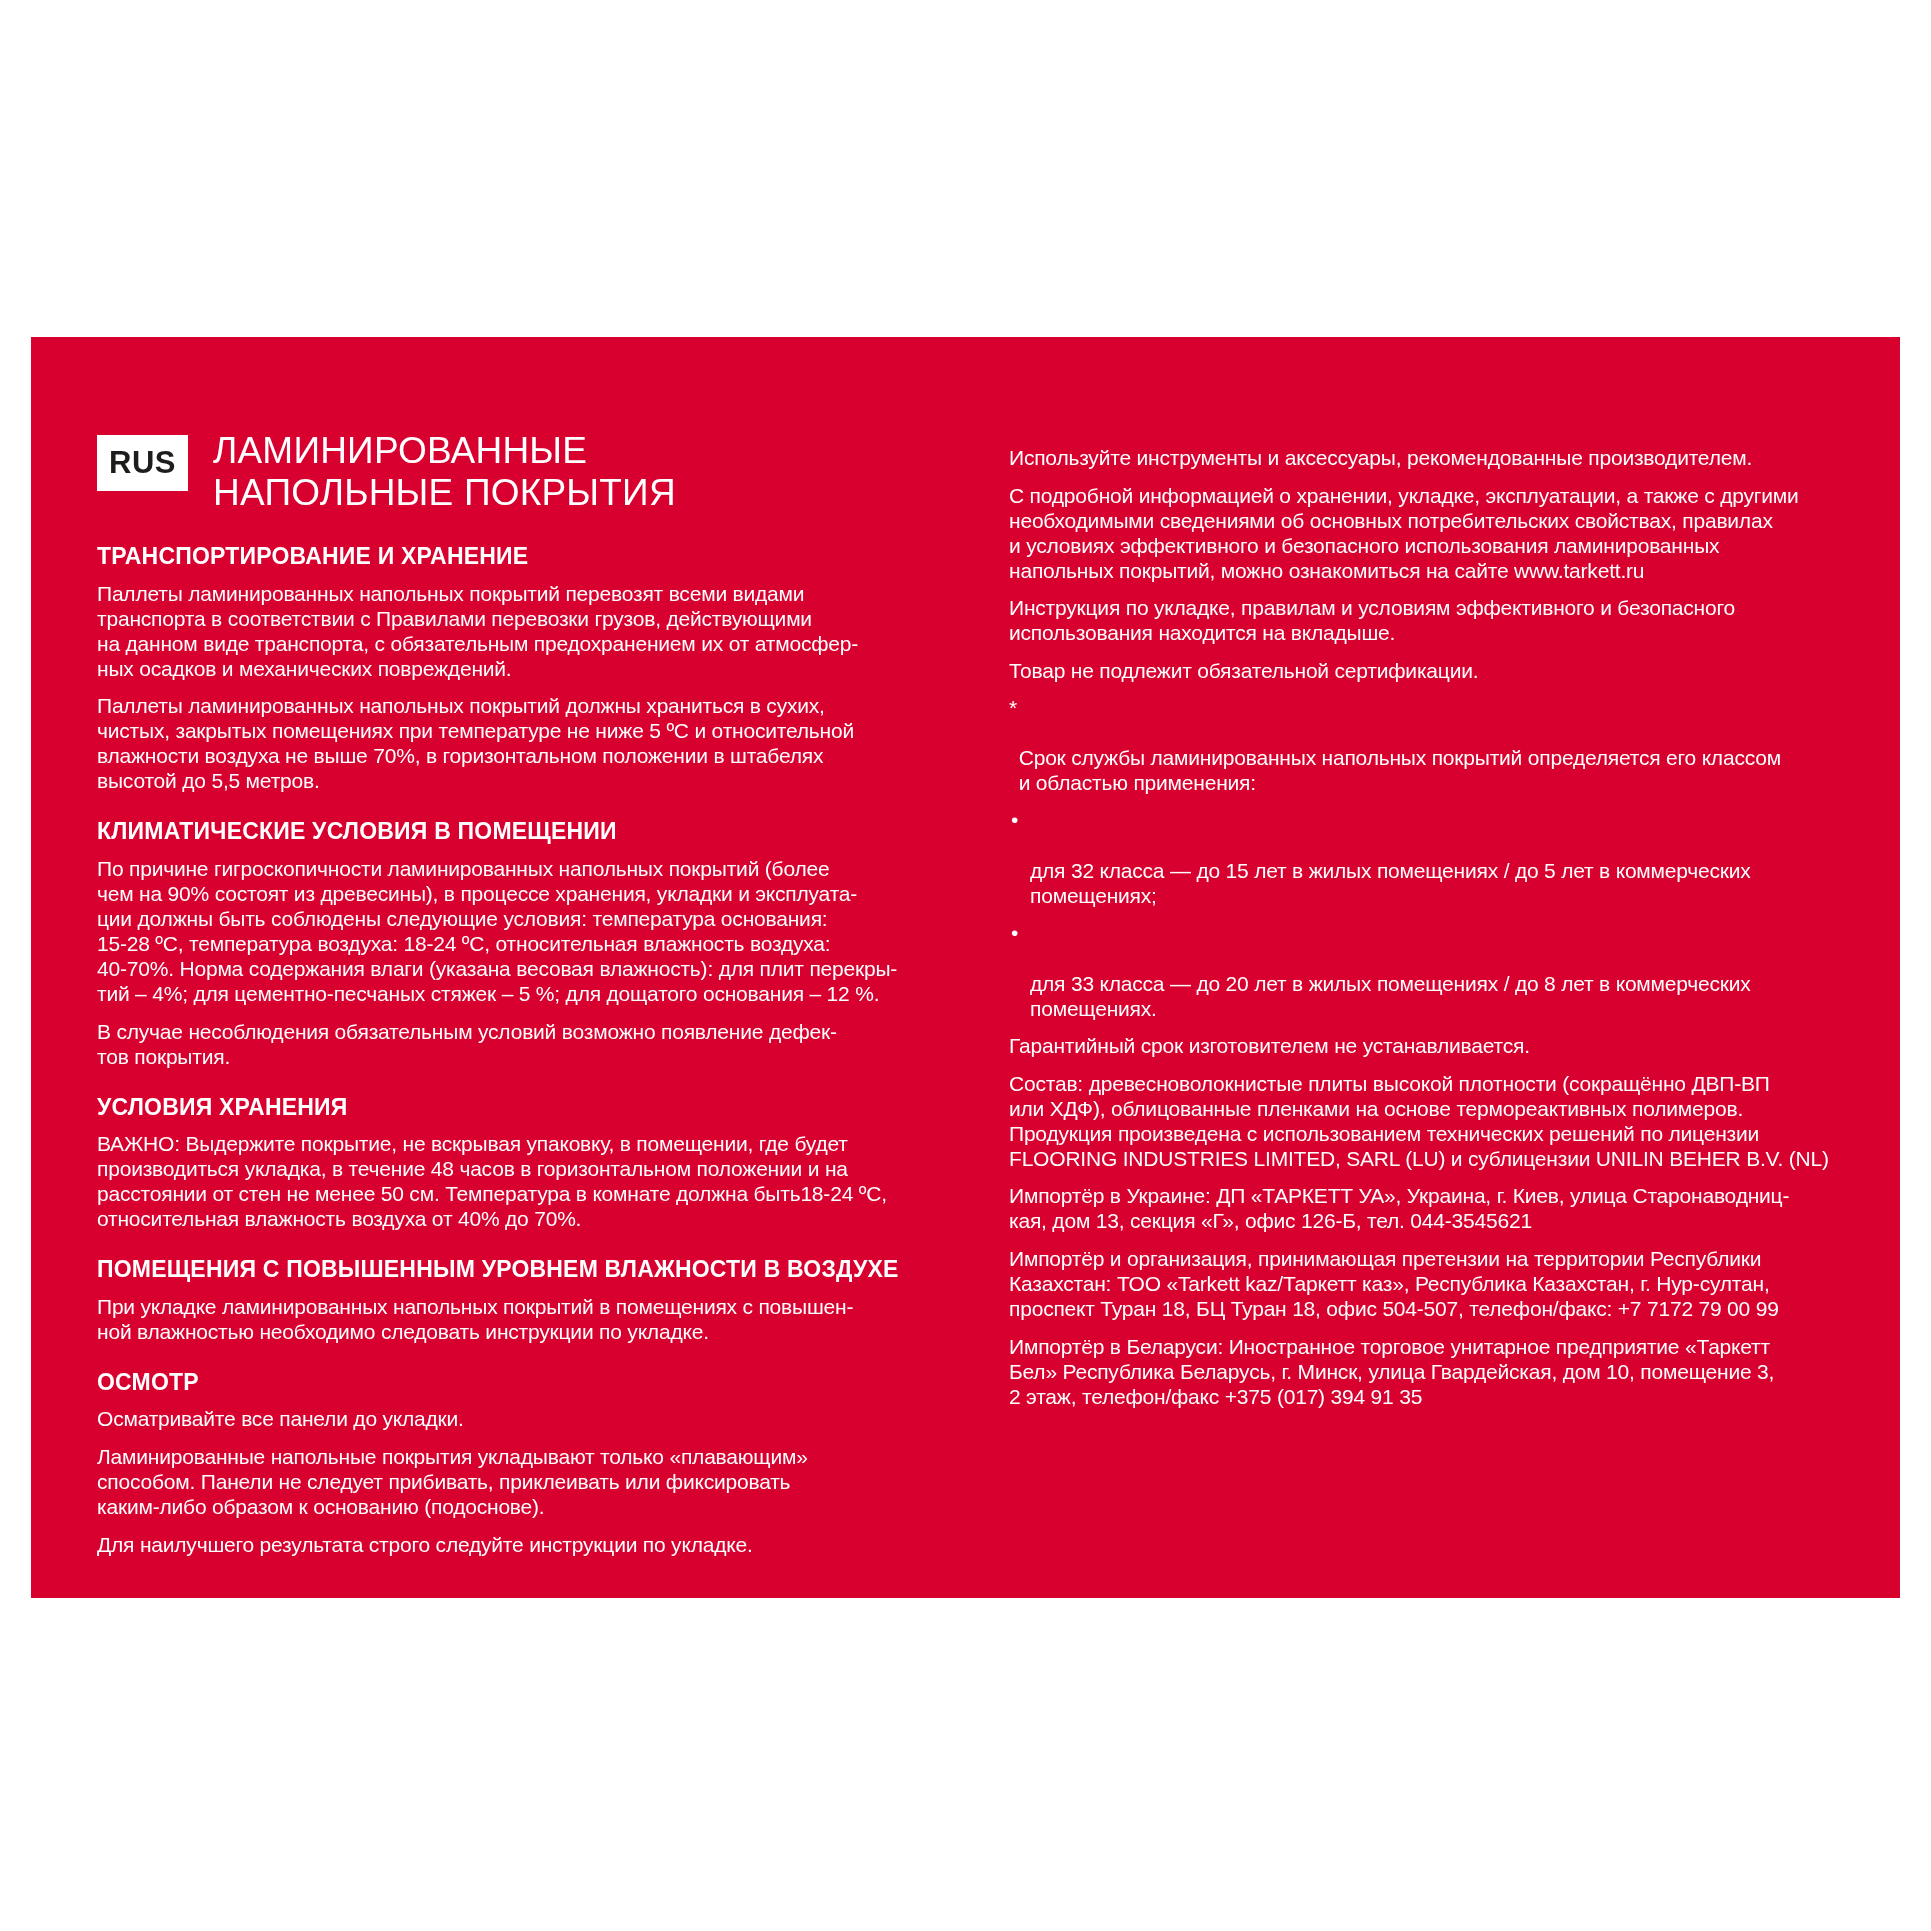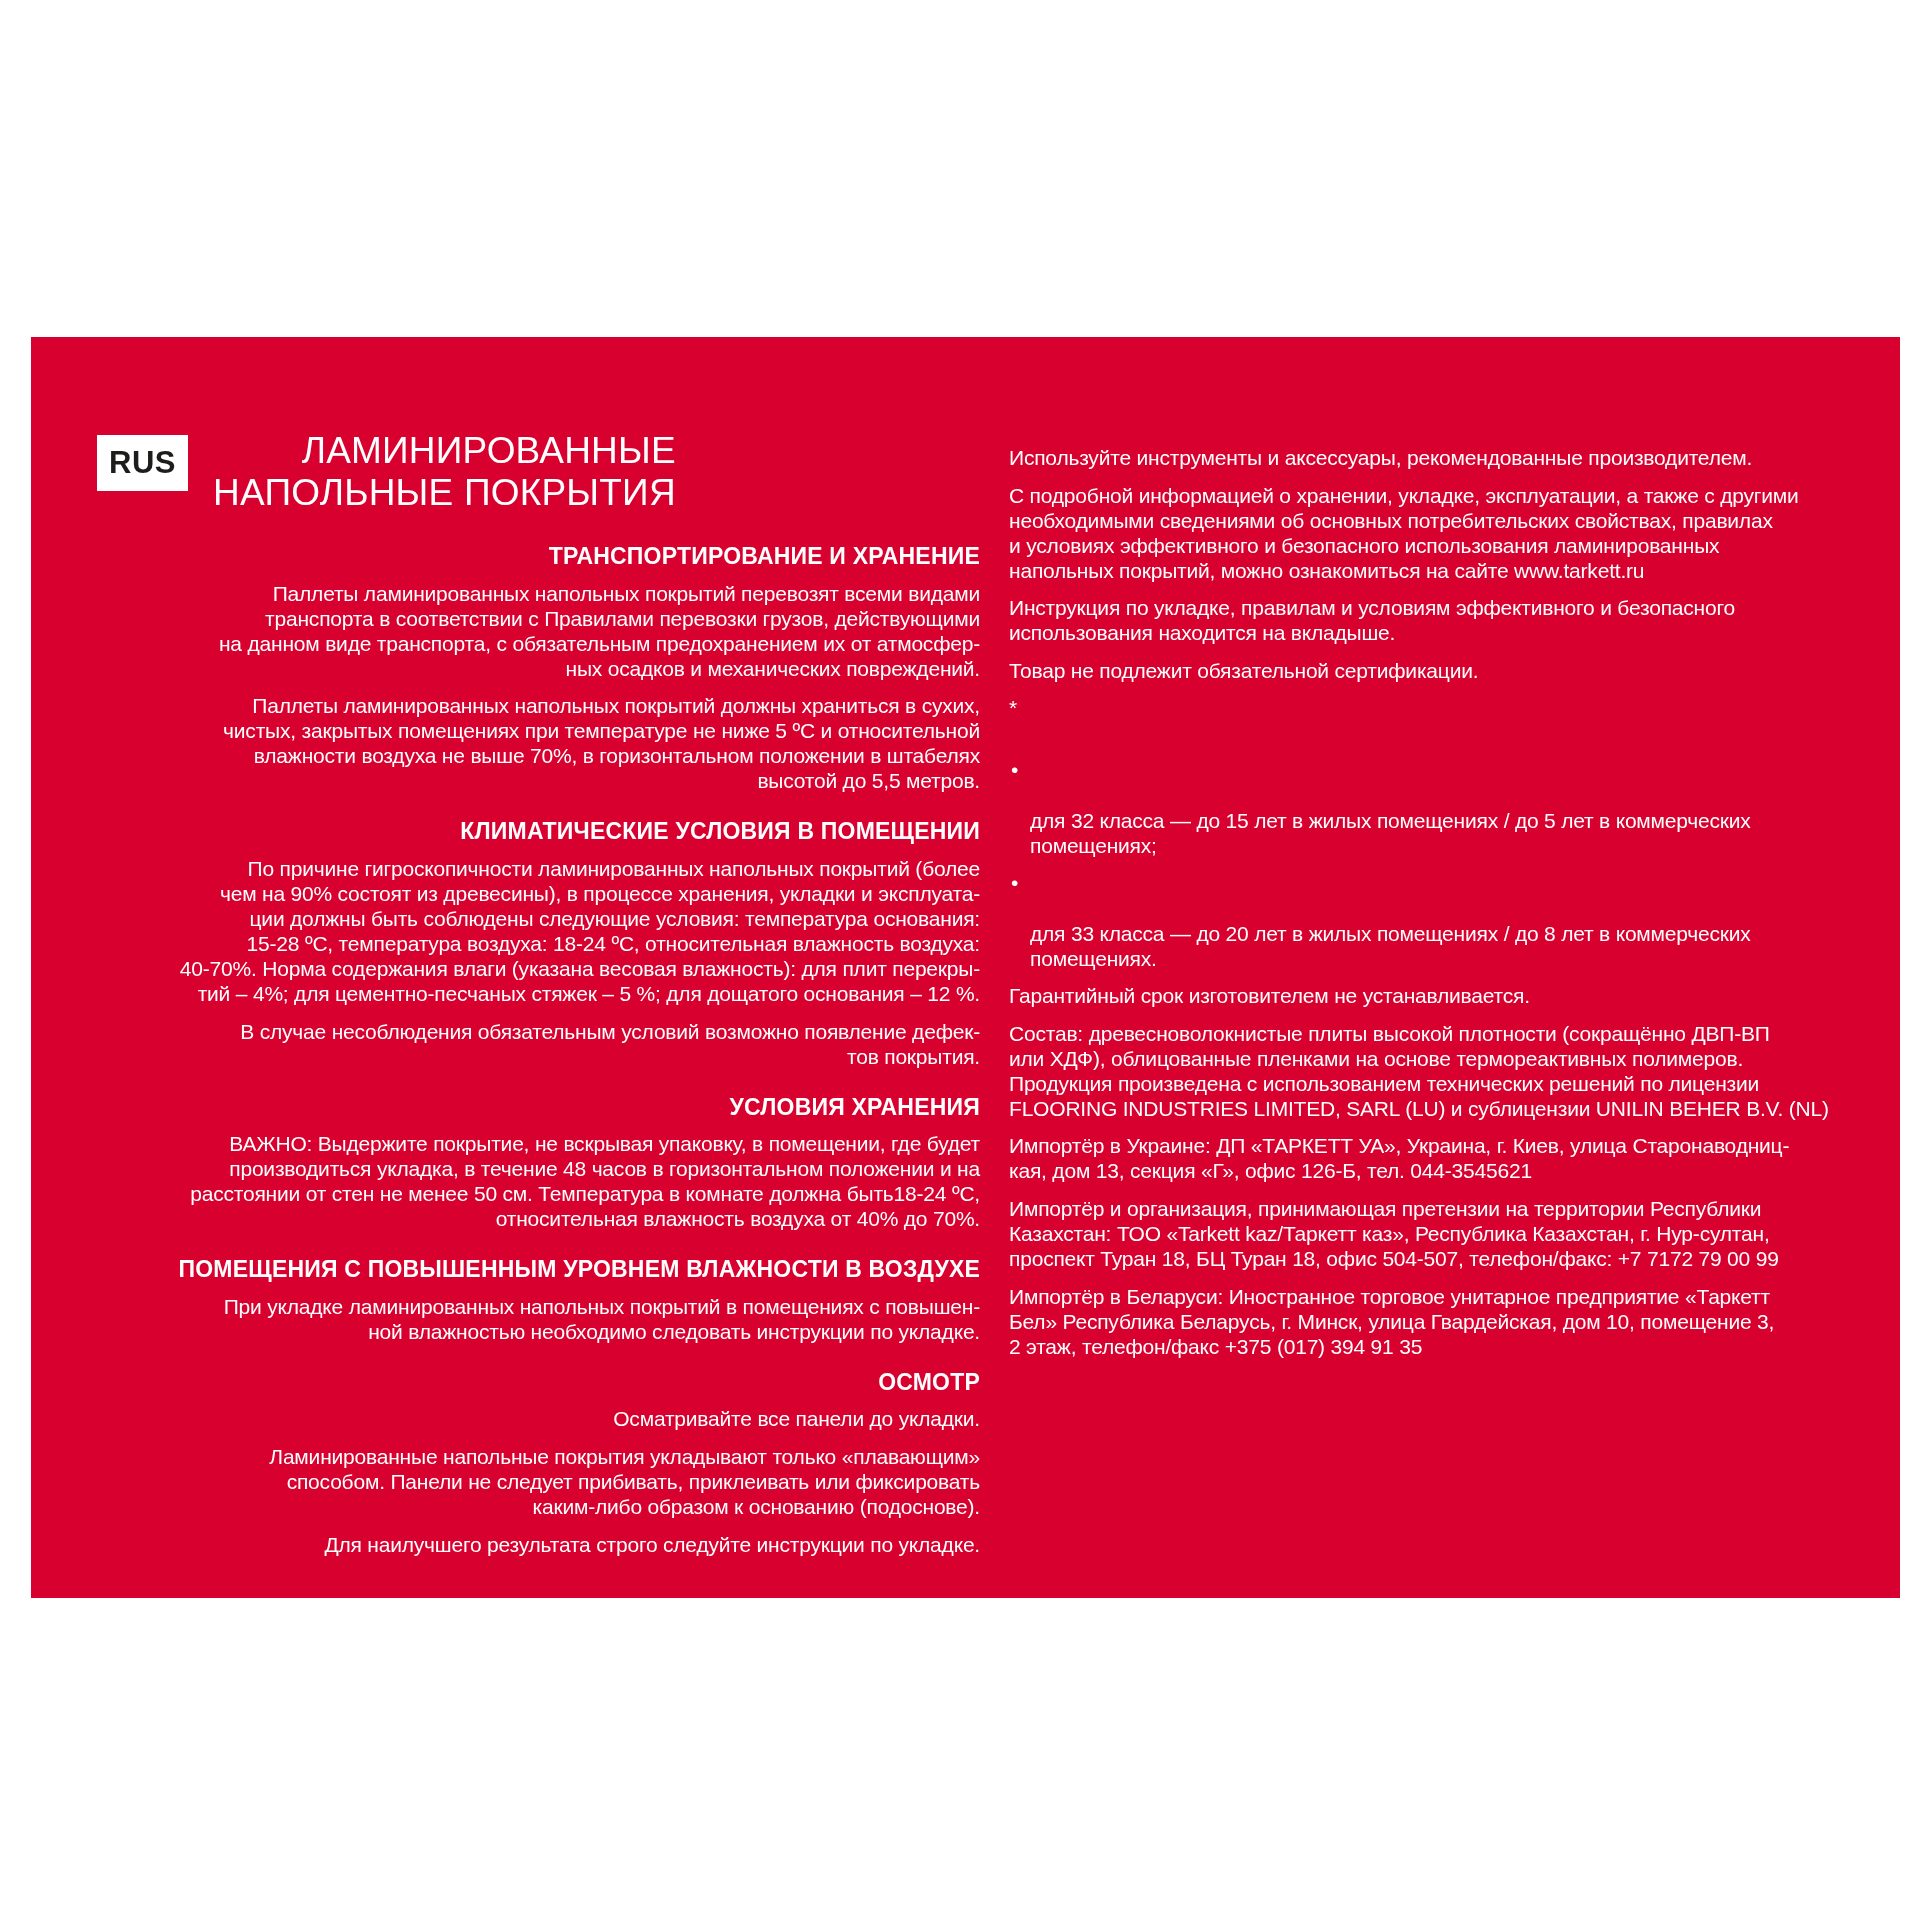--- a/index.html
+++ b/index.html
@@ -13,21 +13,21 @@
   #canvas{
     position:relative;width:1931px;height:1931px;
     background:var(--page-bg,#fff);overflow:hidden;
     font-family:"Liberation Sans","DejaVu Sans",sans-serif;
   }
   .panel{
     position:absolute;left:31px;top:337px;width:1869px;height:1261px;
     background:var(--panel-red,#d8002f);
   }
   .col{position:absolute;top:0;color:var(--text-white,#fff);}
-  .col-left{left:66px;width:883px;text-align:right;}
+  .col-left{left:66px;width:883px;}
   .col-right{left:978px;width:883px;padding-top:108px;box-sizing:border-box;}
   .header{display:flex;align-items:flex-start;margin-top:98px;}
   .badge{
     width:91px;height:56px;background:var(--badge-bg,#fff);
     display:flex;align-items:center;justify-content:center;flex:0 0 auto;
   }
   .badge span{
     color:var(--badge-text,#1d1d1b);font-weight:700;font-size:31px;letter-spacing:0.5px;
   }
   .title{
@@ -108,20 +108,22 @@
       <p class="para">С подробной информацией о хранении, укладке, эксплуатации, а также с другими
 необходимыми сведениями об основных потребительских свойствах, правилах
 и условиях эффективного и безопасного использования ламинированных
 напольных покрытий, можно ознакомиться на сайте www.tarkett.ru</p>
       <p class="para">Инструкция по укладке, правилам и условиям эффективного и безопасного
 использования находится на вкладыше.</p>
       <p class="para">Товар не подлежит обязательной сертификации.</p>
 
       <div class="para asterisk">
         <span class="mark">*</span>
+        <span class="txt">Срок службы ламинированных напольных покрытий определяется его классом
+и областью применения:</span>
       </div>
 
       <div class="para bullet">
         <span class="mark">•</span>
         <span class="txt">для 32 класса — до 15 лет в жилых помещениях / до 5 лет в коммерческих
 помещениях;</span>
       </div>
       <div class="para bullet">
         <span class="mark">•</span>
         <span class="txt">для 33 класса — до 20 лет в жилых помещениях / до 8 лет в коммерческих

